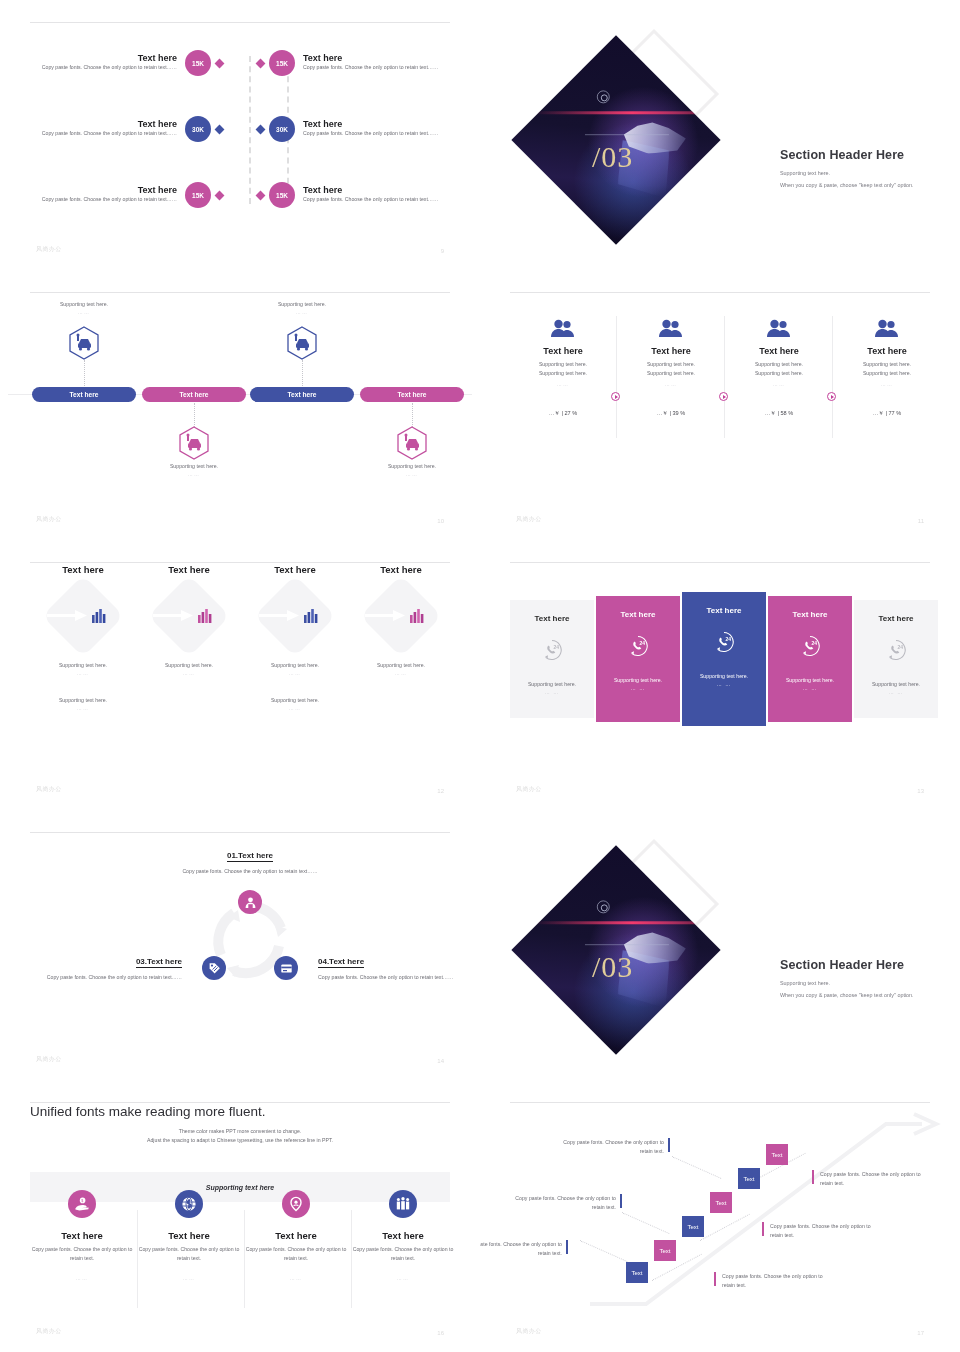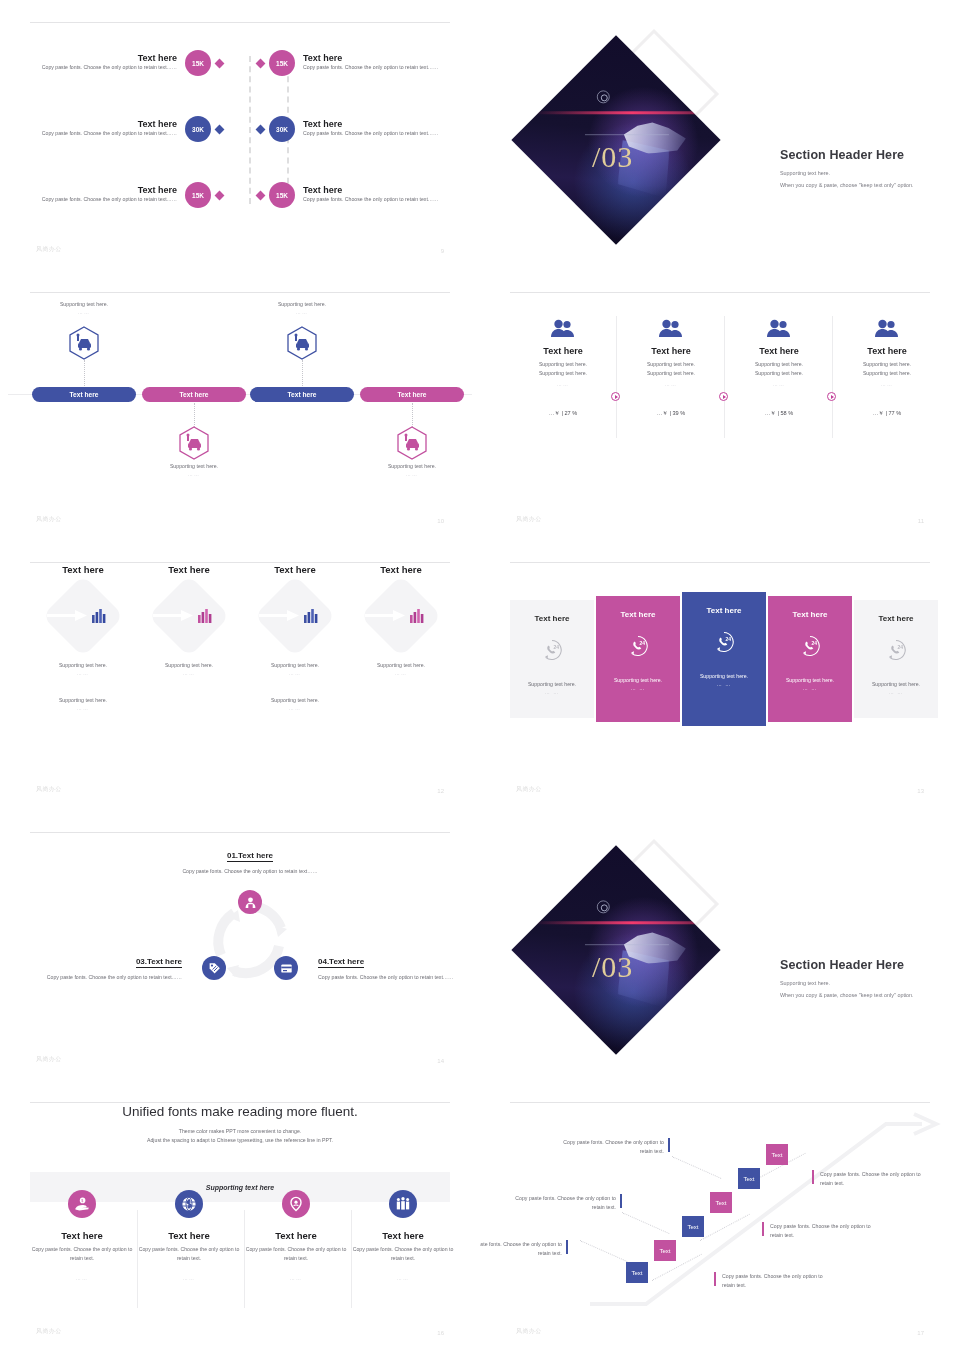--- a/index.html
+++ b/index.html
@@ -177,21 +177,21 @@
     position: absolute; width: 24px; height: 24px; border-radius: 50%;
     display: flex; align-items: center; justify-content: center;
   }
   .cyc-head {
     font-size: 8px; font-weight: bold; color: #1f1f22;
     border-bottom: 1.2px solid #1f1f22; display: inline-block;
     padding-bottom: 1px;
   }
 
   
-  .s9-title { font-size: 13.5px; font-weight: 400; color: #2f2f35; text-align: center; }
+  .s9-title { font-size: 13.5px; font-weight: 400; color: #2f2f35; }
   .s9-band {
     position: absolute; left: 0; right: 0; height: 30px; background: #f4f4f6;
     display: flex; align-items: center; justify-content: center;
   }
   .s9-band span { font-size: 7px; font-style: italic; font-weight: bold; color: #2f2f35; }
   .s9-col { position: absolute; width: 104px; text-align: center; }
   .s9-bub {
     width: 28px; height: 28px; border-radius: 50%; margin: 0 auto;
     display: flex; align-items: center; justify-content: center;
   }

